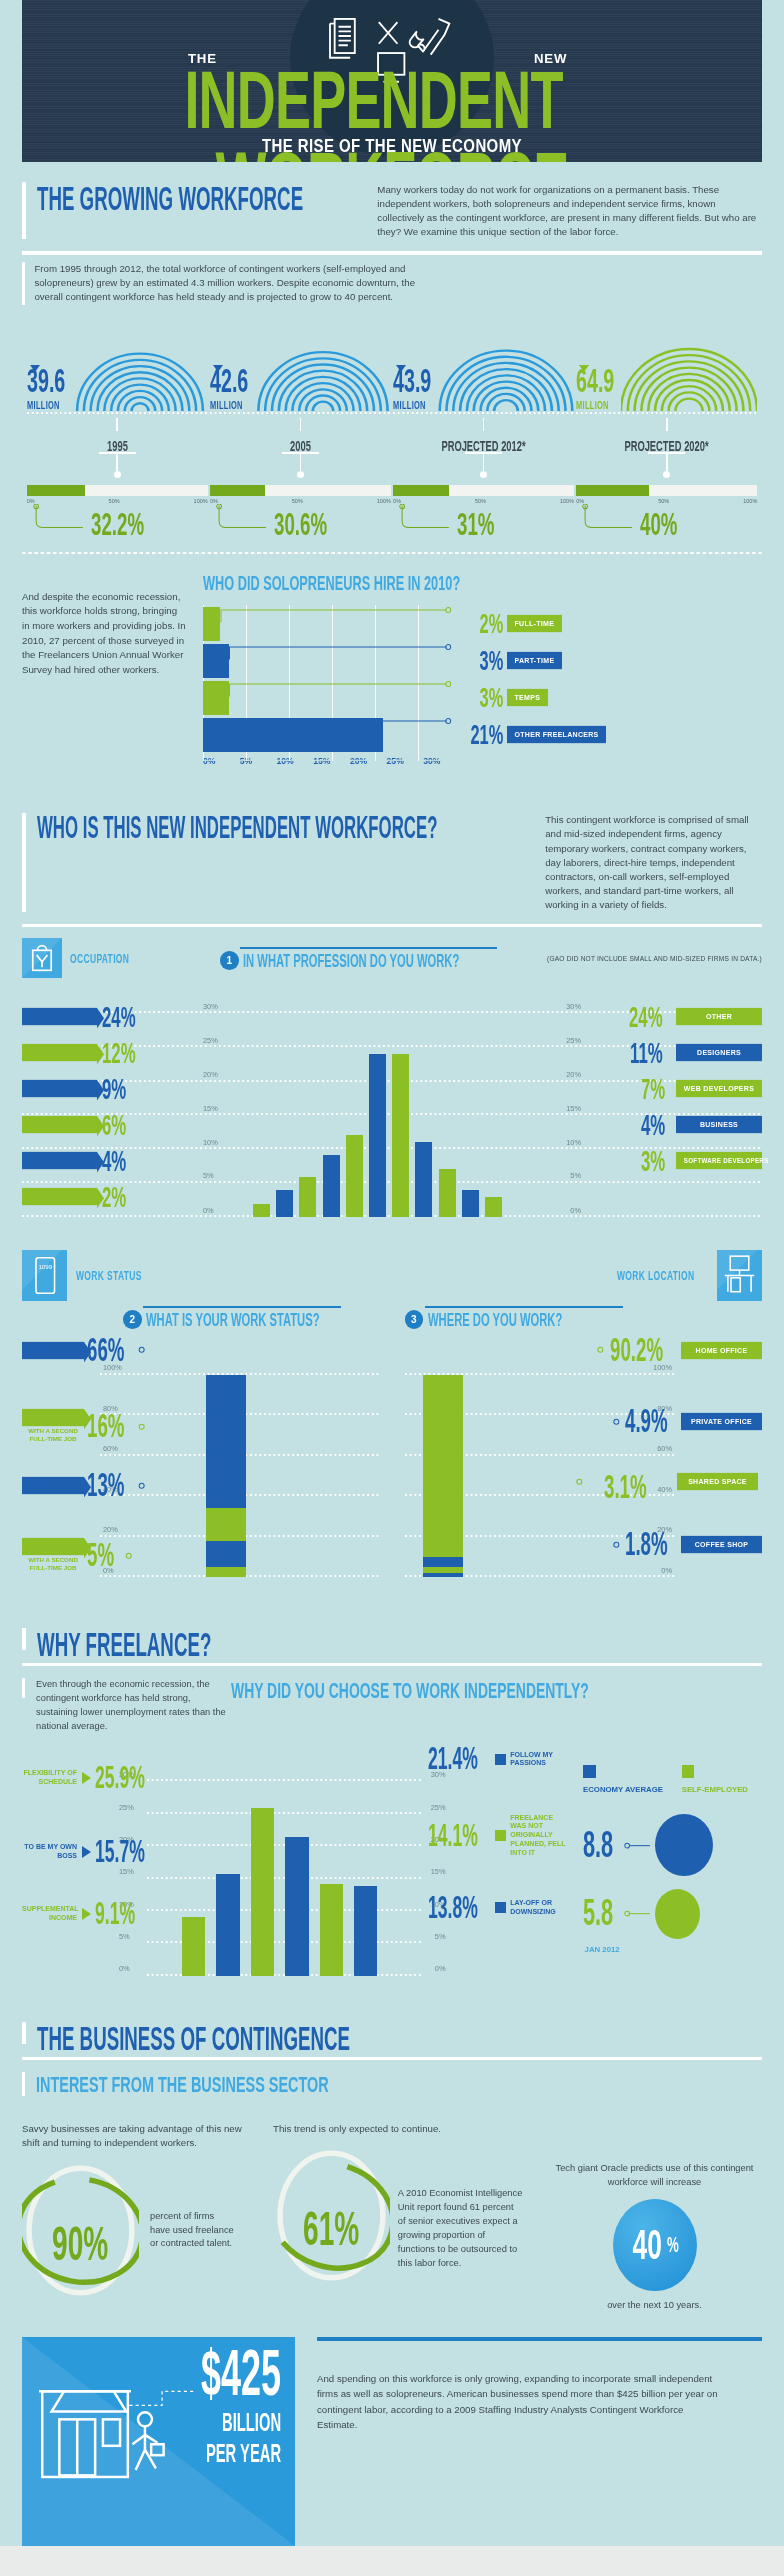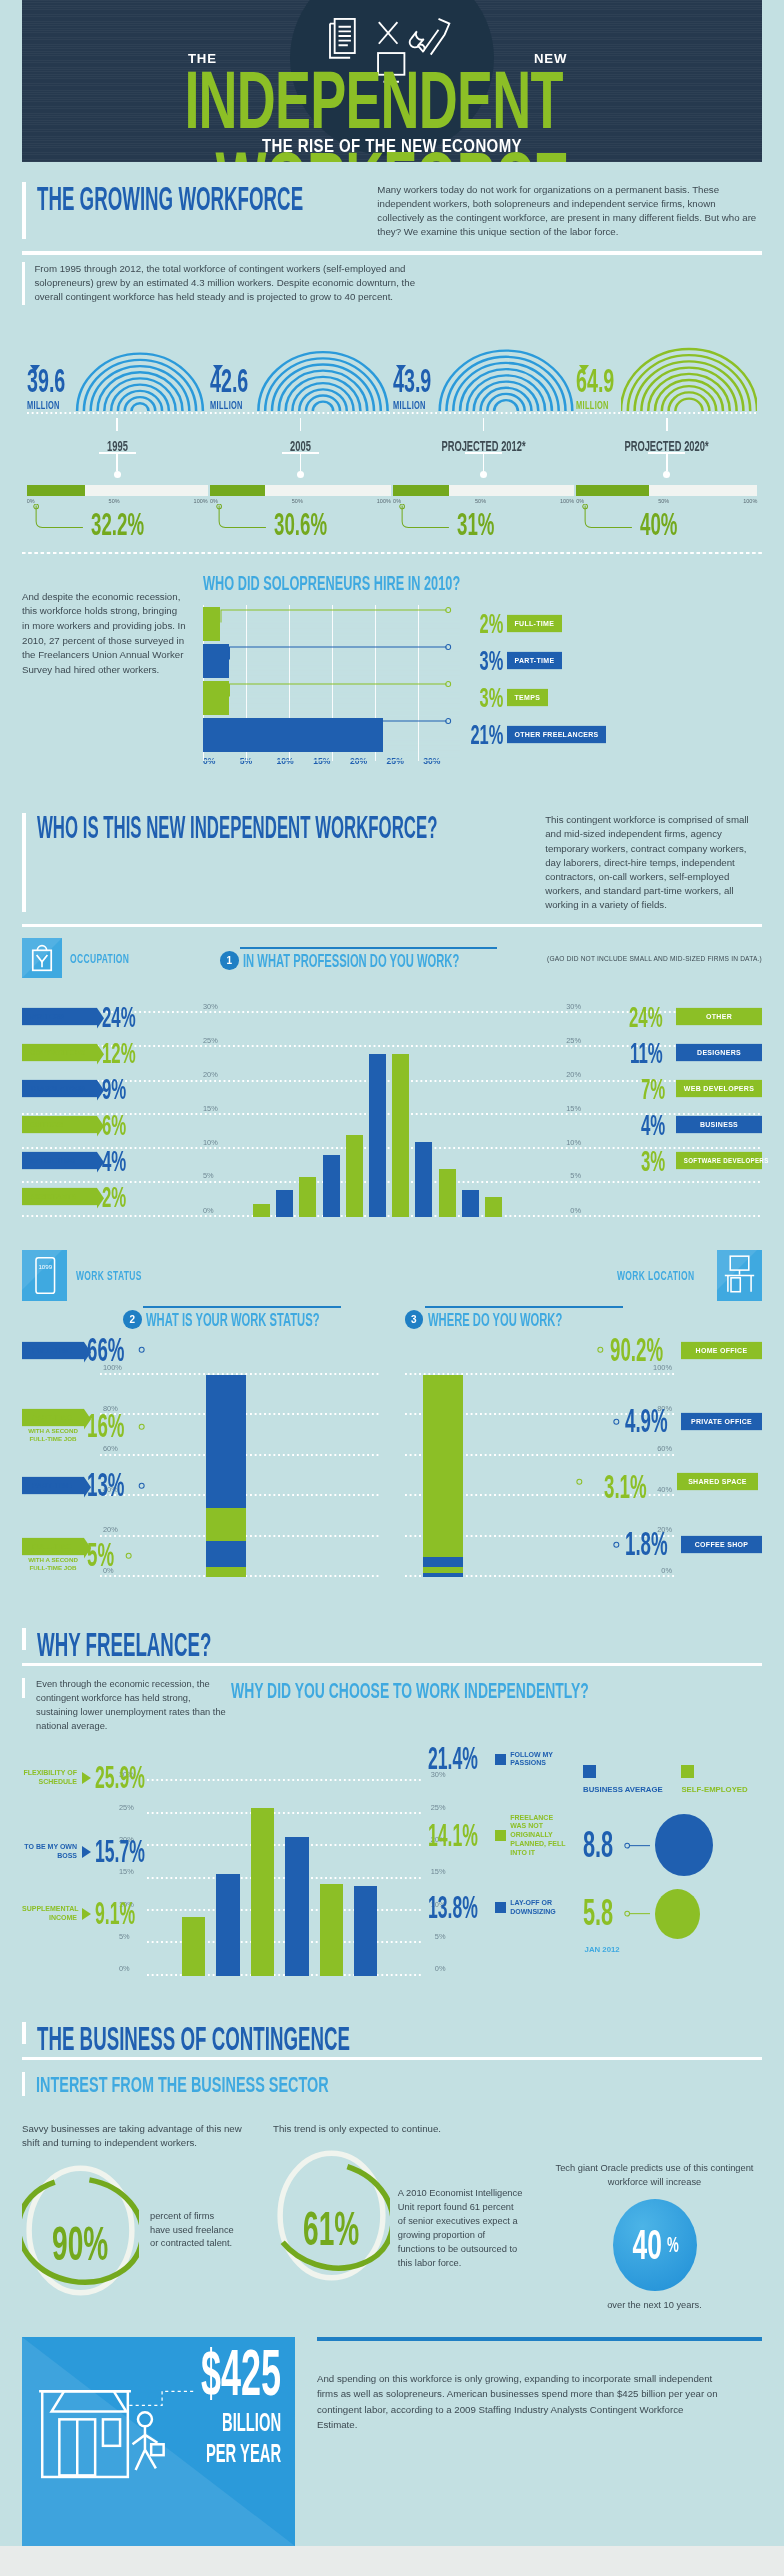--- a/index.html
+++ b/index.html
@@ -847,21 +847,21 @@
           <div class="pctnum b" style="font-size:22px;">13.8%</div>
           <div class="legend-sq" style="background:#1f5fb0;width:11px;height:11px;flex:0 0 11px;"></div>
           <div style="color:#1f5fb0;font-size:7px;font-weight:bold;line-height:1.25;">LAY-OFF OR DOWNSIZING</div>
         </div>
       </div>
 
       <div style="width:179px;">
         <div style="display:flex;gap:18.7px;margin-top:23.4px;">
           <div>
             <div class="legend-sq" style="background:#1f5fb0;"></div>
-            <div style="color:#1f5fb0;font-size:7.8px;font-weight:bold;margin-top:4.7px;">BUSINESS AVERAGE</div>
+            <div style="color:#1f5fb0;font-size:7.8px;font-weight:bold;margin-top:4.7px;">ECONOMY AVERAGE</div>
           </div>
           <div>
             <div class="legend-sq" style="background:#8cbf26;"></div>
             <div style="color:#8cbf26;font-size:7.8px;font-weight:bold;margin-top:4.7px;">SELF-EMPLOYED</div>
           </div>
         </div>
 
         <div style="display:flex;align-items:center;gap:4.7px;margin-top:20px;">
           <div class="circlenum" style="color:#1f5fb0;width:36px;">8.8</div>
           <svg width="26.5" height="9.3" viewBox="0 0 34 12">

